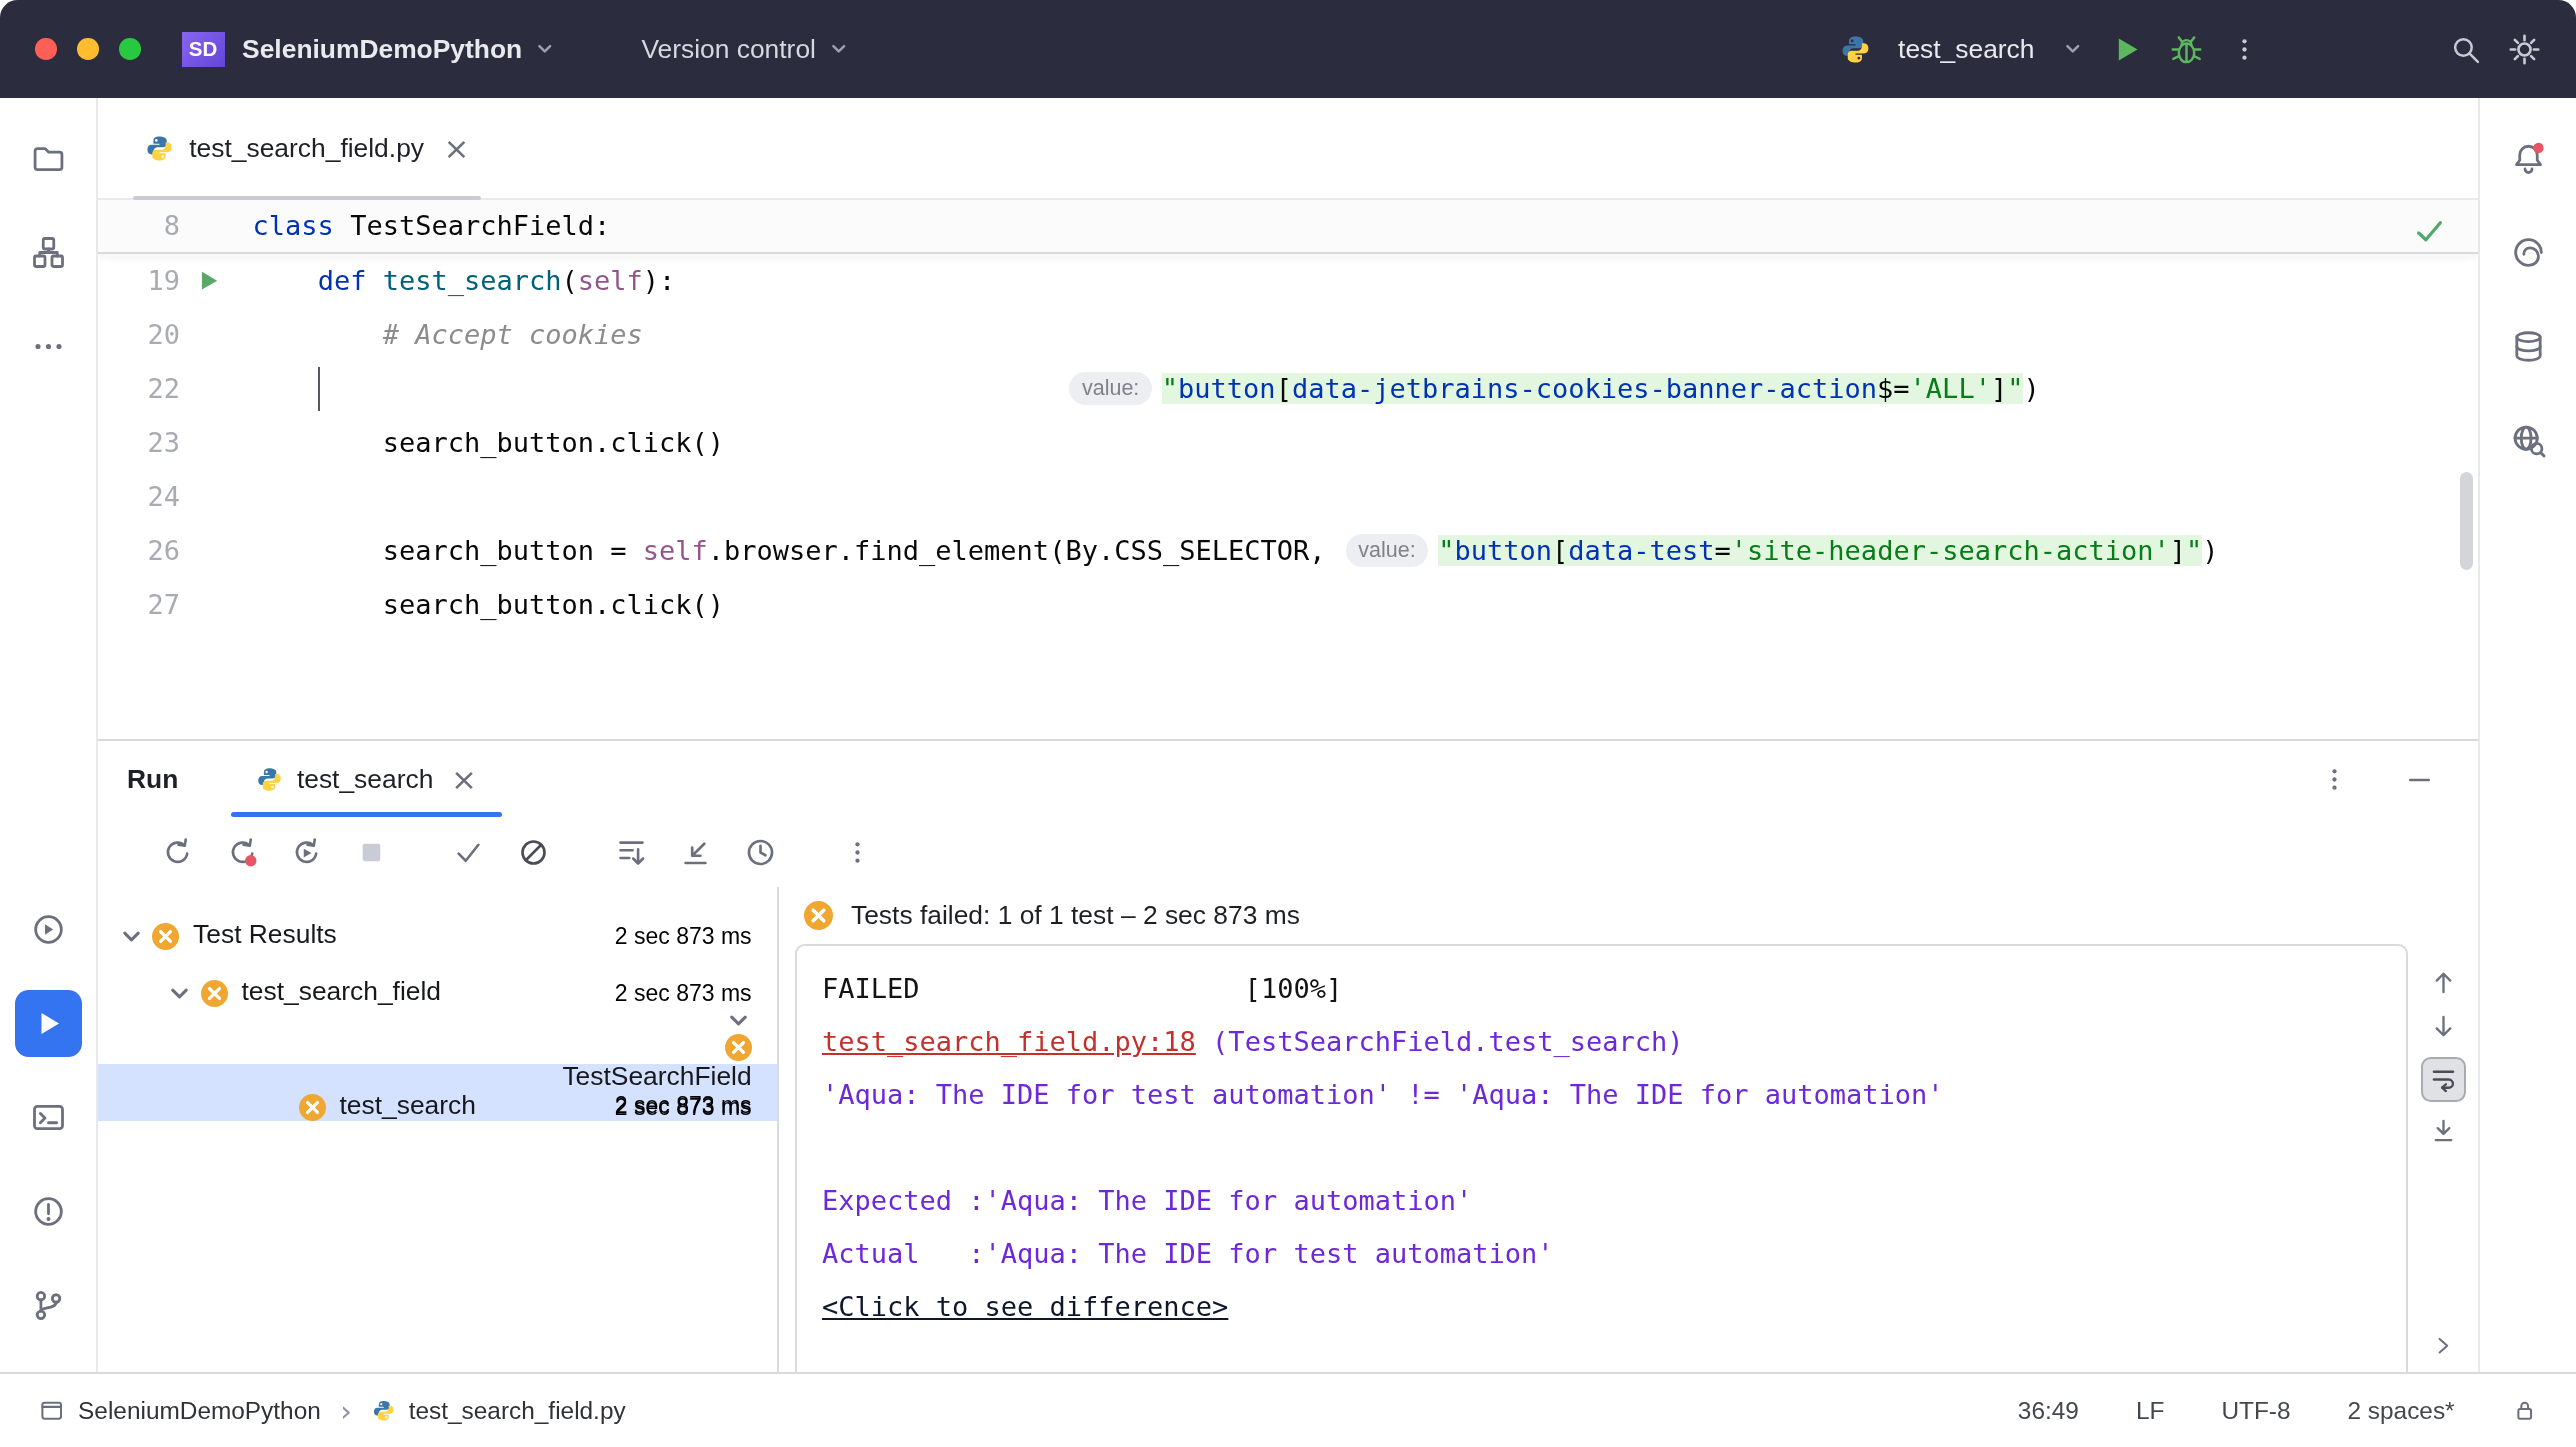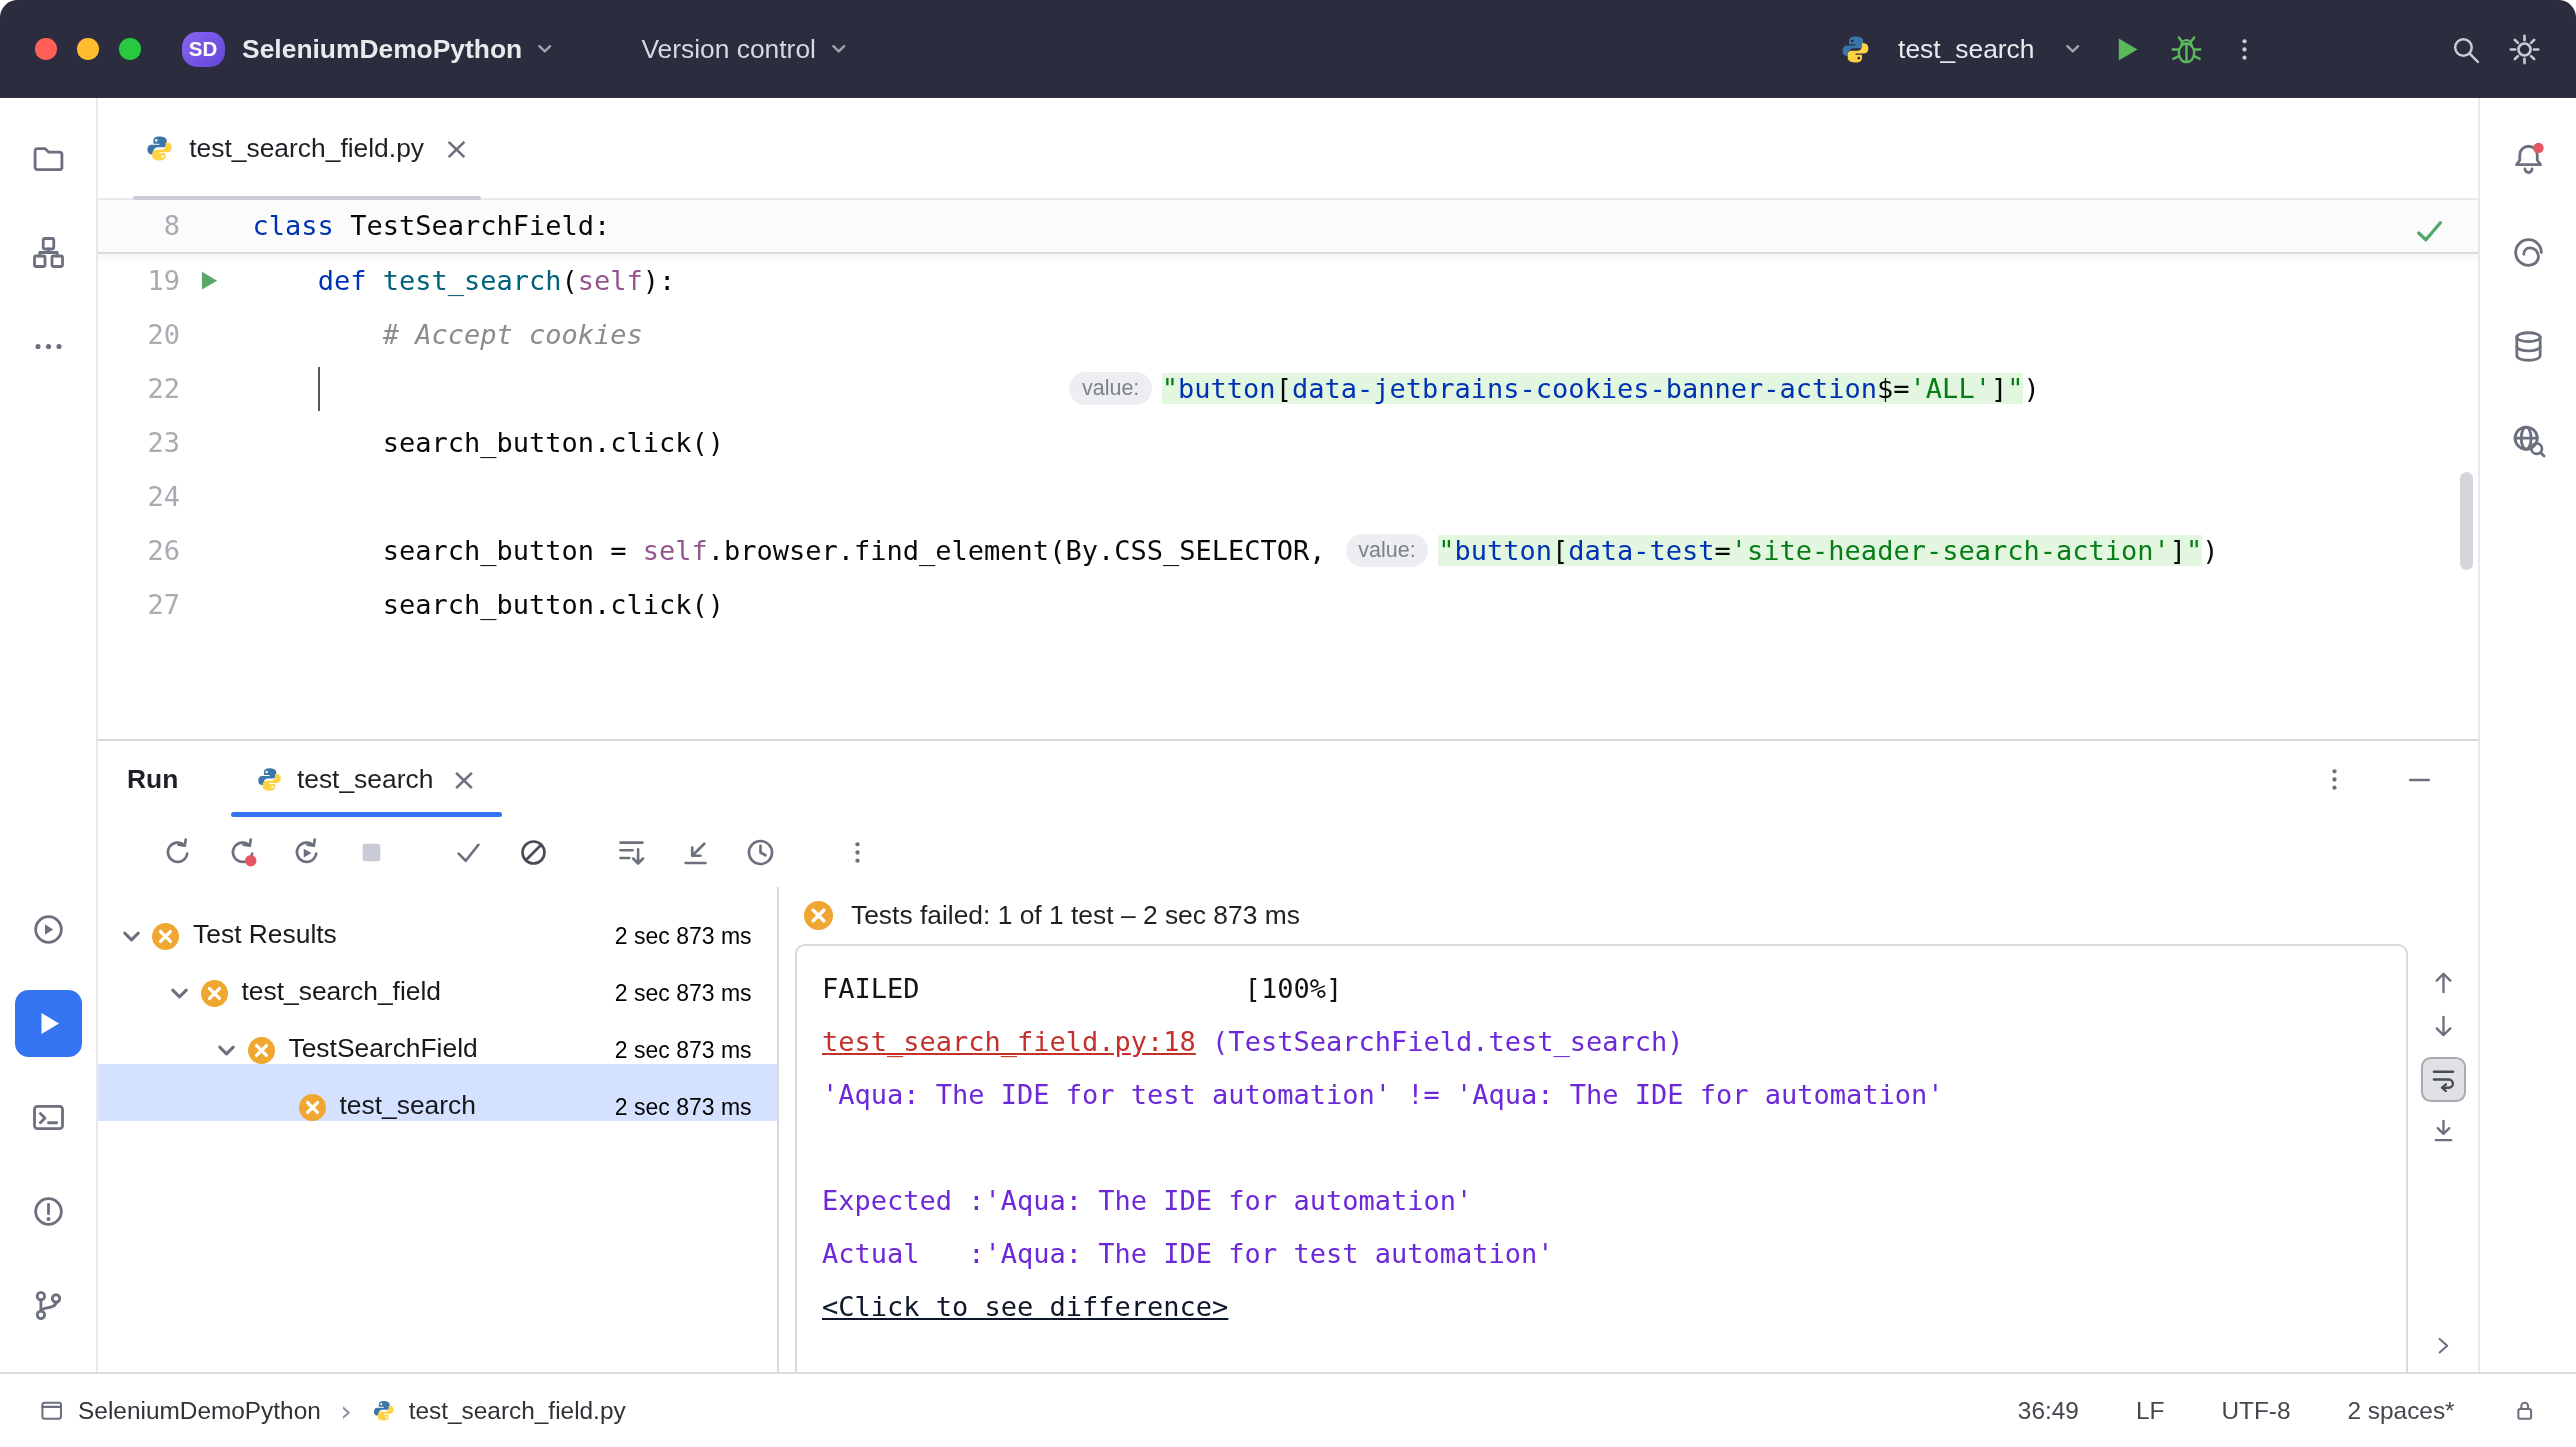--- a/index.html
+++ b/index.html
@@ -5,21 +5,21 @@
   *{margin:0;padding:0;box-sizing:border-box}
   html,body{width:2576px;height:1447px}
   body{font-family:"Liberation Sans",sans-serif;background:#fff;overflow:hidden;-webkit-font-smoothing:antialiased}
   .app{width:2576px;height:1447px;display:flex;flex-direction:column;border-radius:17.6px 17.6px 0 0;overflow:hidden}
 
   
   .titlebar{height:98px;background:#2B2D3E;display:flex;align-items:center;padding:0 35px;color:#DFE1E5;flex:none}
   .traffic{display:flex;gap:20.5px;align-items:center}
   .tl{width:21.5px;height:21.5px;border-radius:50%;display:inline-block}
   .tl.red{background:#FF5F57}.tl.yellow{background:#FEBC2E}.tl.green{background:#28C840}
-  .proj-badge{width:43px;height:35px;border-radius:15px;background:linear-gradient(135deg,#8A64F0,#6246D9);display:flex;align-items:center;justify-content:center;font-weight:700;font-size:20.5px;color:#fff;margin-left:41px;flex:none}
+  .proj-badge{width:43px;height:35px;border-radius:0;background:linear-gradient(135deg,#8A64F0,#6246D9);display:flex;align-items:center;justify-content:center;font-weight:700;font-size:20.5px;color:#fff;margin-left:41px;flex:none}
   .proj-widget{display:flex;align-items:center;gap:11.7px;margin-left:17.6px;color:#E8EAED}
   .proj-name{font-weight:700;font-size:26.4px}
   .chv{color:#9DA2AE}
   .vcs-widget{display:flex;align-items:center;gap:11.7px;margin-left:86px;font-size:26.4px;color:#D5D8DF}
   .tb-right{margin-left:auto;display:flex;align-items:center;gap:27px}
   .runcfg{font-size:26.4px;color:#E8EAED}
   .tb-ic{color:#C8CBD2}
   .tb-spacer{width:137px}
 
   
@@ -464,21 +464,21 @@
                   </svg>
                 </span>
                 <span class="fail-icon">
                   <svg viewBox="0 0 30 30">
                     <path d="M9.5 9.5l11 11M20.5 9.5l-11 11" stroke="#fff" stroke-width="3.6" fill="none" stroke-linecap="round"></path>
                   </svg>
                 </span>
                 <span class="tree-label">test_search_field</span>
                 <span class="tree-time">2 sec 873 ms</span>
               </div>
-              <div class="tree-row" style="padding-left: 115px;">
+              <div class="tree-row" style="padding-left: 87px; flex-direction: column;">
                 <span class="tree-chevron">
                   <svg viewBox="0 0 16 16">
                     <polyline points="4,6 8,10 12,6" stroke="currentColor" stroke-width="1.8" fill="none" stroke-linecap="round" stroke-linejoin="round"></polyline>
                   </svg>
                 </span>
                 <span class="fail-icon">
                   <svg viewBox="0 0 30 30">
                     <path d="M9.5 9.5l11 11M20.5 9.5l-11 11" stroke="#fff" stroke-width="3.6" fill="none" stroke-linecap="round"></path>
                   </svg>
                 </span>

